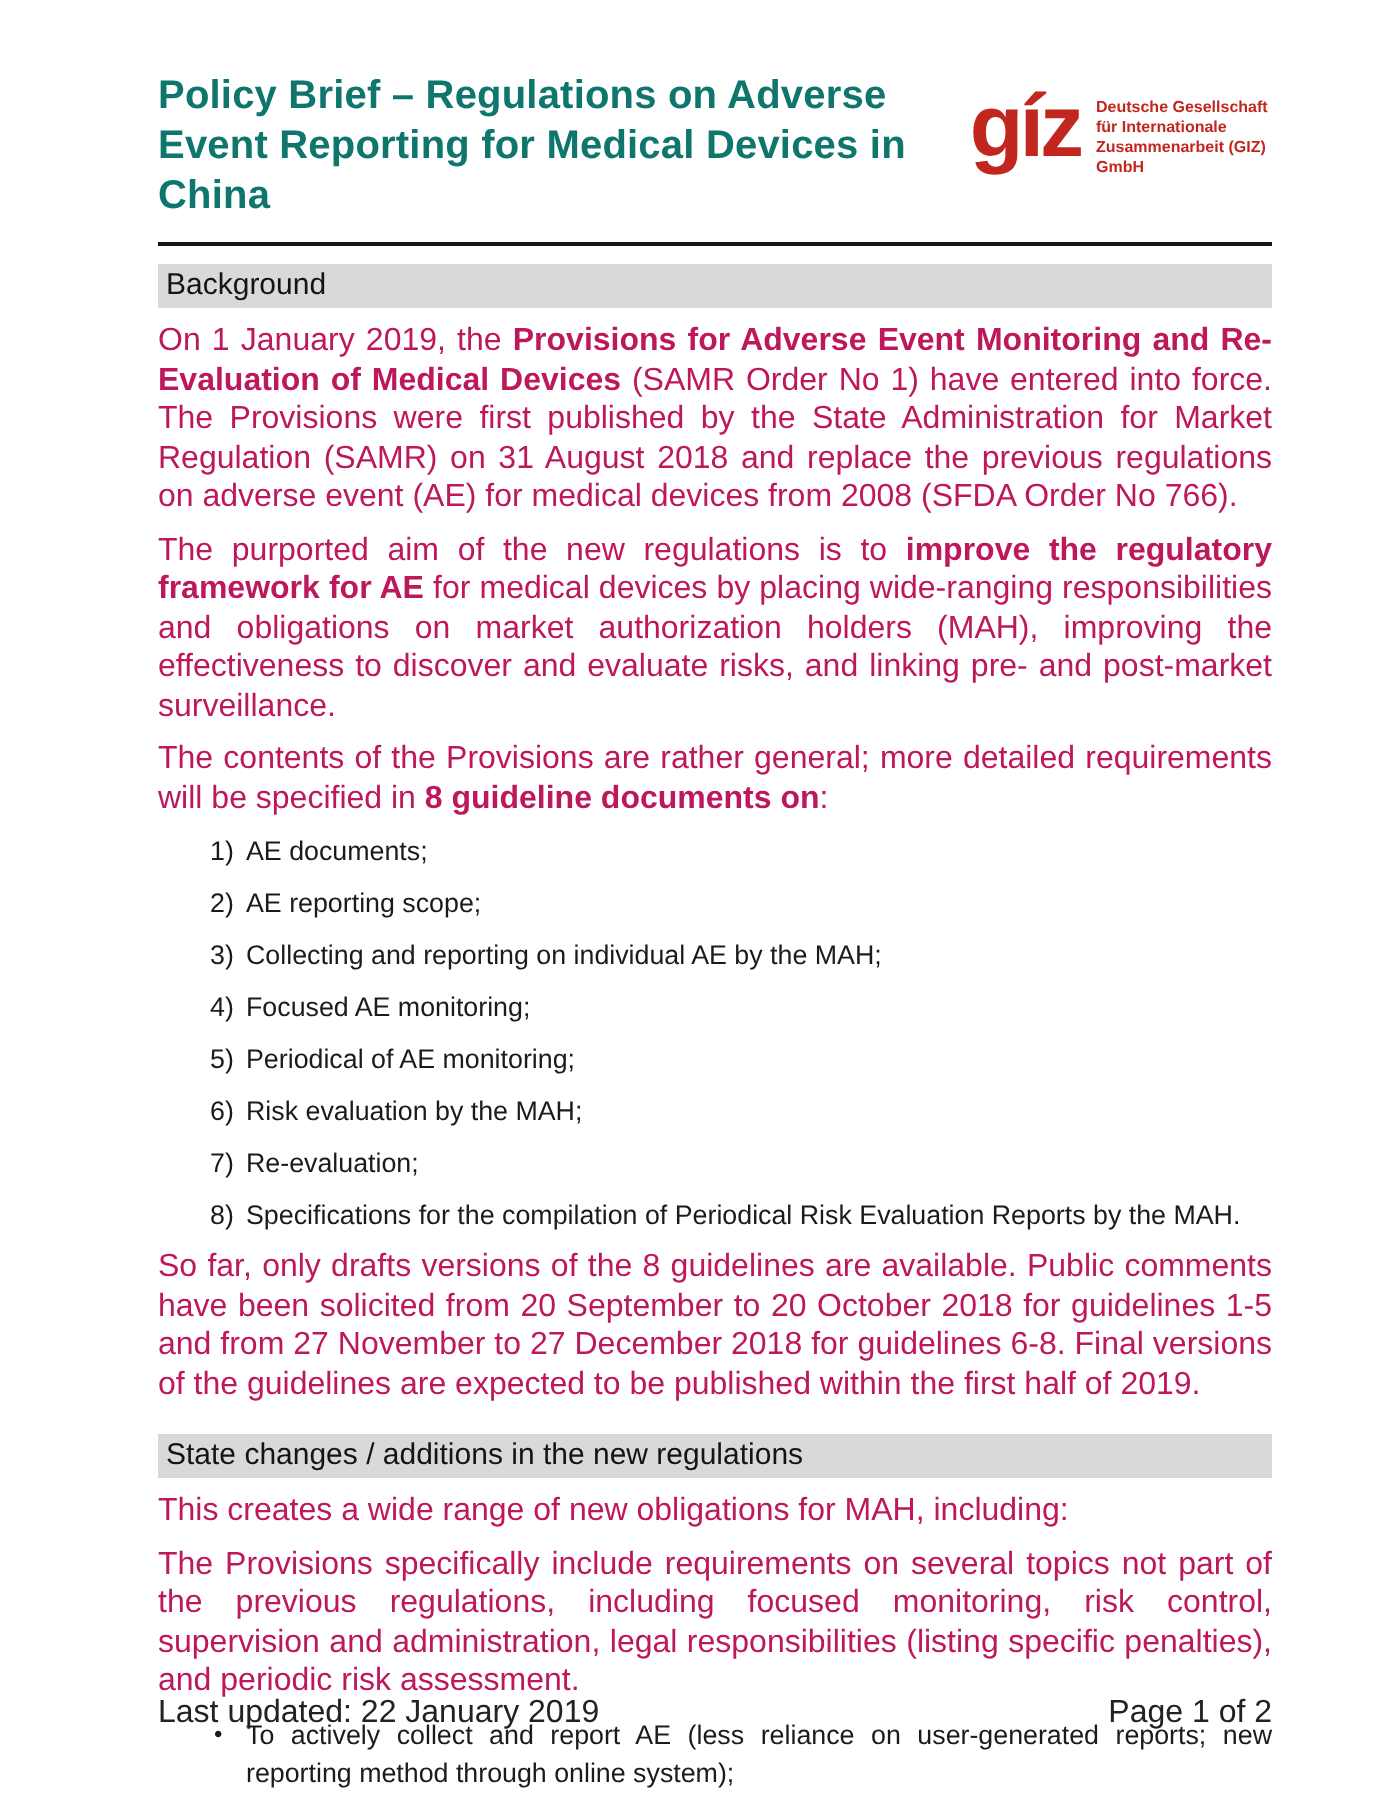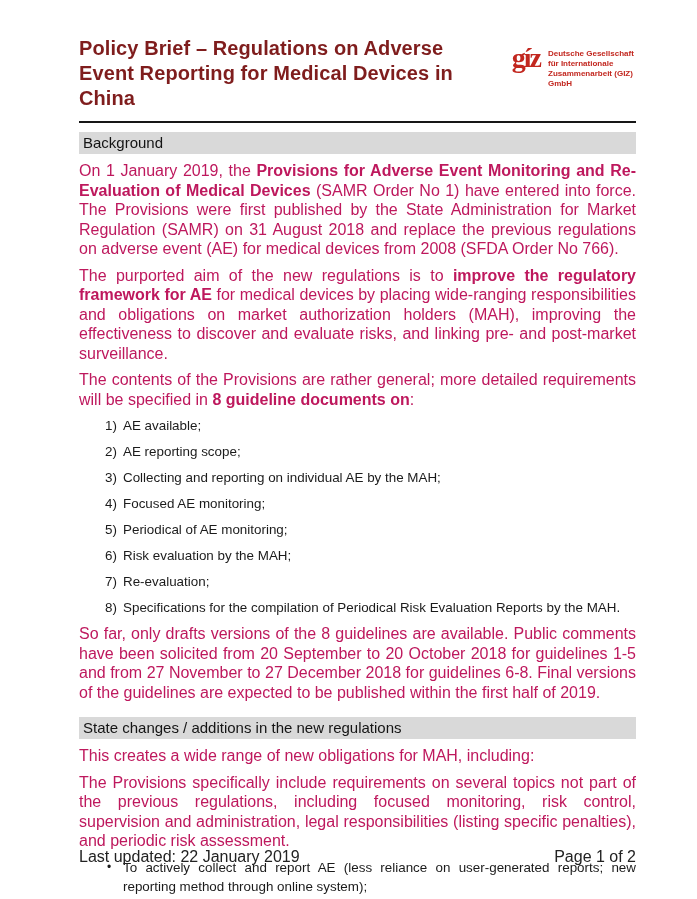--- a/index.html
+++ b/index.html
@@ -10,27 +10,27 @@
     position: relative;
     overflow: hidden;
   }
   .page { position: relative; width: 697px; height: 899px; background: #fff; }
   .content { position: absolute; left: 79px; top: 36px; width: 557px; }
 
   
   .header-row { display: flex; justify-content: space-between; align-items: flex-start; }
   .doc-title {
     margin: 0; width: 402px;
-    font-size: 20px; line-height: 25px; font-weight: bold; color: #7f1d1d;
+    font-size: 20px; line-height: 25px; font-weight: bold; color: #0f766e;
     letter-spacing: 0.1px;
   }
   .logo { display: flex; gap: 8px; margin-top: 3px; color: #c2271f; }
   .logo-mark {
-    font-family: Liberation Serif, serif;
-    font-weight: bold; font-size: 28px; line-height: 0.78;
+    font-family: Liberation Sans, sans-serif;
+    font-weight: bold; font-size: 44px; line-height: 0.78;
     letter-spacing: -2px; margin-top: 8px;
   }
   .logo-org { font-size: 8px; line-height: 10px; font-weight: bold; margin-top: 10px; max-width: 88px; }
 
   .doc-subtitle { margin-top: 10px; font-size: 11px; color: #2c2c2c; }
   .header-rule { margin-top: 10px; border: 0; border-top: 2px solid #161616; height: 0; }
 
   
   .section-heading {
     background: #d9d9d9; color: #141414;
@@ -77,21 +77,21 @@
           </div>
       </div>
     </div>
     <hr class="header-rule">
     <main>
         <div class="section-heading">Background</div>
         <p class="para"><span>On 1 January 2019, the </span><span class="b">Provisions for Adverse Event Monitoring and Re-Evaluation of Medical Devices</span><span> (SAMR Order No 1) have entered into force. The Provisions were first published by the State Administration for Market Regulation (SAMR) on 31 August 2018 and replace the previous regulations on adverse event (AE) for medical devices from 2008 (SFDA Order No 766).</span></p>
         <p class="para"><span>The purported aim of the new regulations is to </span><span class="b">improve the regulatory framework for AE</span><span> for medical devices by placing wide-ranging responsibilities and obligations on market authorization holders (MAH), improving the effectiveness to discover and evaluate risks, and linking pre- and post-market surveillance.</span></p>
         <p class="para"><span>The contents of the Provisions are rather general; more detailed requirements will be specified in </span><span class="b">8 guideline documents on</span><span>:</span></p>
         <div class="num-list">
-          <div class="list-item"><span class="marker">1)</span><span>AE available;</span></div>
+          <div class="list-item"><span class="marker">1)</span><span>AE documents;</span></div>
           <div class="list-item"><span class="marker">2)</span><span>AE reporting scope;</span></div>
           <div class="list-item"><span class="marker">3)</span><span>Collecting and reporting on individual AE by the MAH;</span></div>
           <div class="list-item"><span class="marker">4)</span><span>Focused AE monitoring;</span></div>
           <div class="list-item"><span class="marker">5)</span><span>Periodical of AE monitoring;</span></div>
           <div class="list-item"><span class="marker">6)</span><span>Risk evaluation by the MAH;</span></div>
           <div class="list-item"><span class="marker">7)</span><span>Re-evaluation;</span></div>
           <div class="list-item"><span class="marker">8)</span><span>Specifications for the compilation of Periodical Risk Evaluation Reports by the MAH.</span></div>
         </div>
         <p class="para"><span>So far, only drafts versions of the 8 guidelines are available. Public comments have been solicited from 20 September to 20 October 2018 for guidelines 1-5 and from 27 November to 27 December 2018 for guidelines 6-8. Final versions of the guidelines are expected to be published within the first half of 2019.</span></p>
         <div class="section-heading later">State changes / additions in the new regulations</div>

